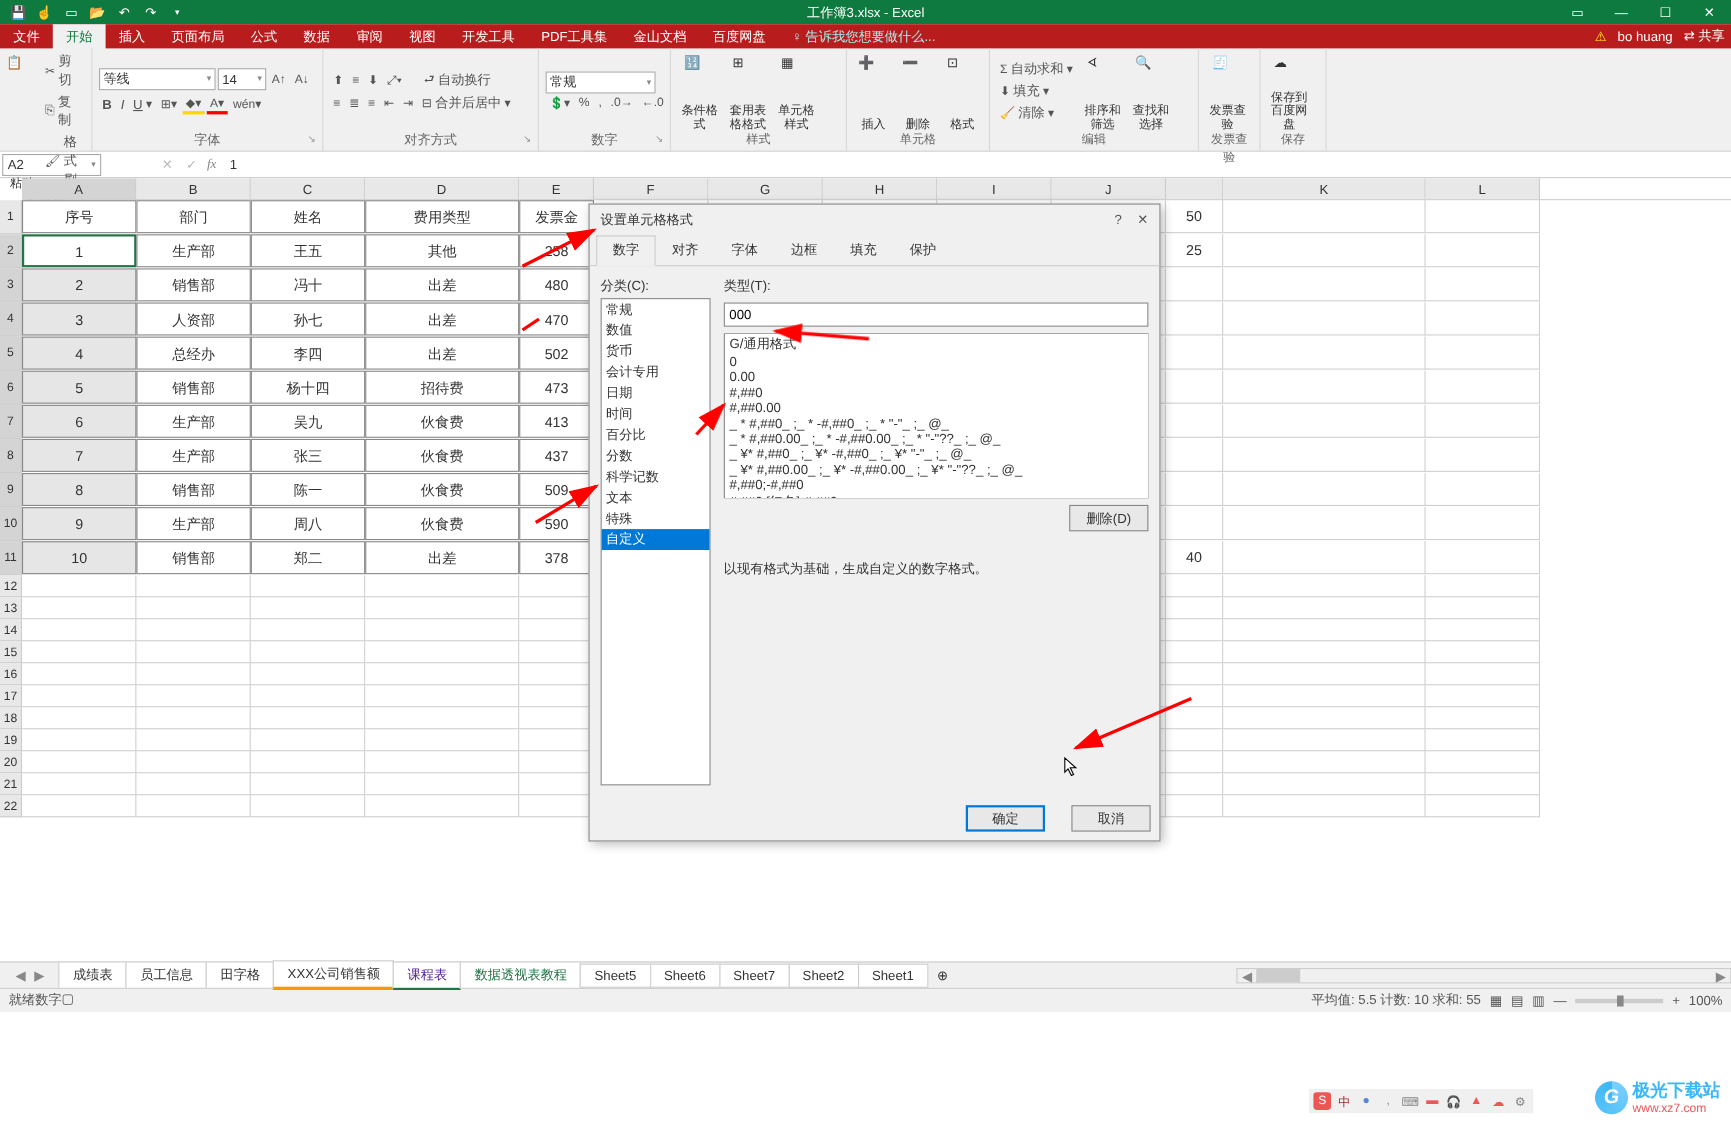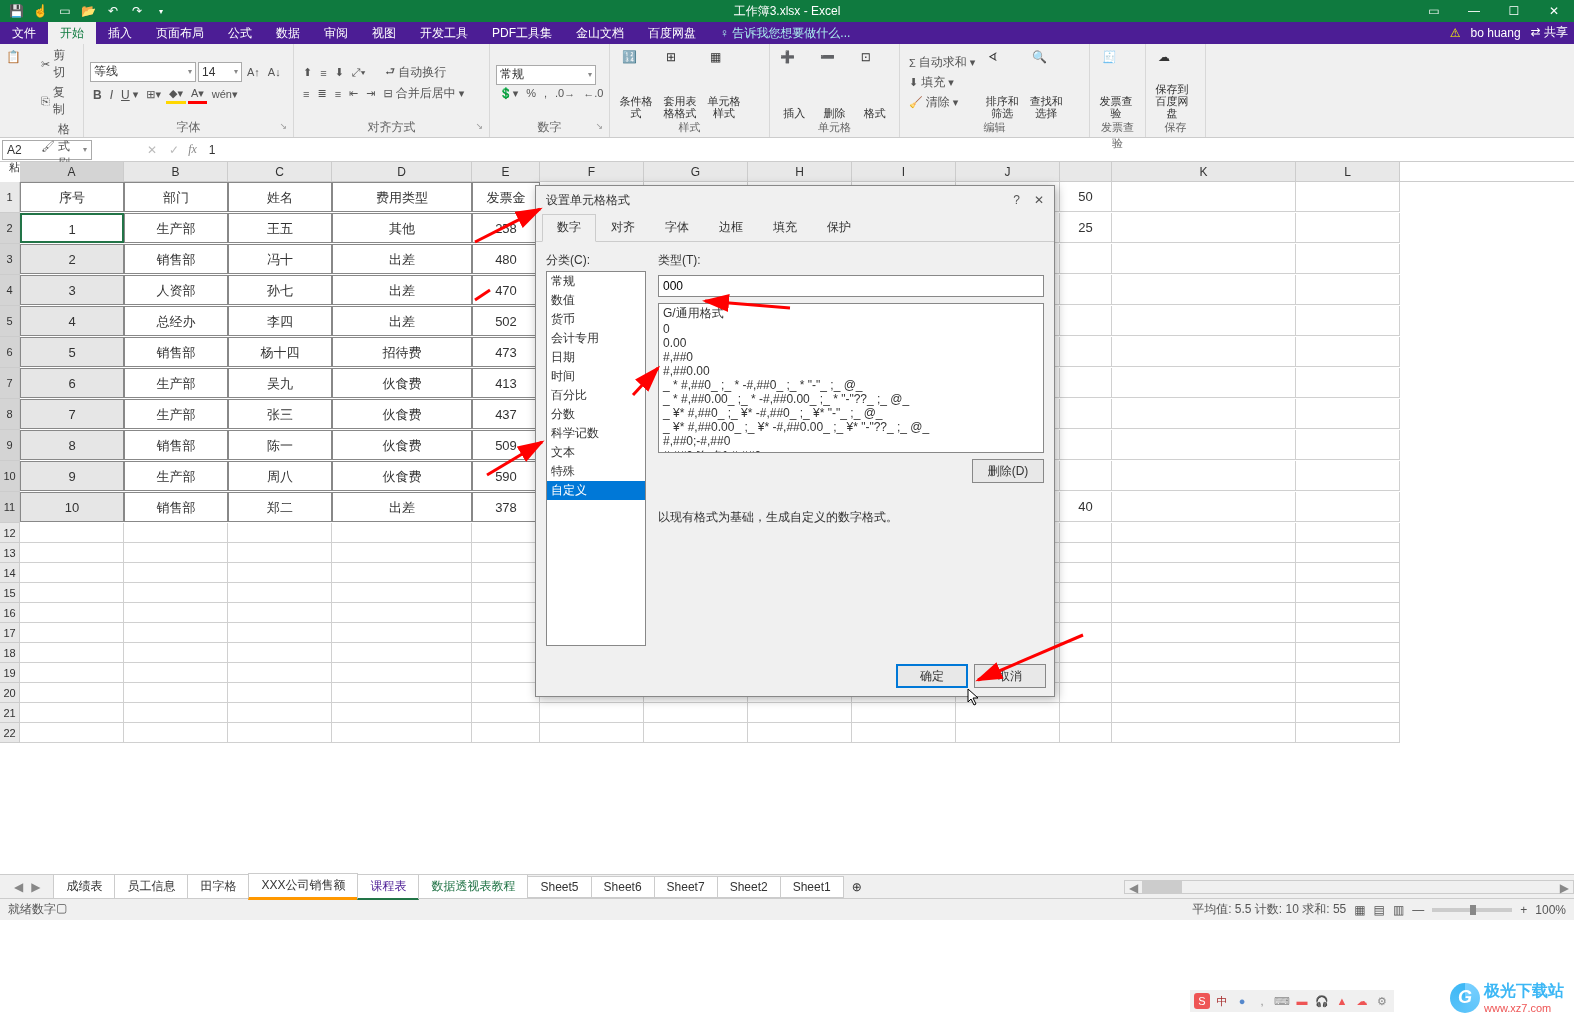--- a/index.html
+++ b/index.html
@@ -3,21 +3,21 @@
 <meta charset="utf-8">
 <style>
 *{box-sizing:border-box;margin:0;padding:0;font-family:"Microsoft YaHei",sans-serif;font-size:12px;-webkit-user-select:none;user-select:none}
 body{background:#fff;width:1574px;height:1034px;overflow:hidden;position:relative;color:#333}
 .titlebar{height:22px;background:linear-gradient(#0f7a3f,#0f7a3f);display:flex;align-items:center;color:#fff;position:relative}
 .qat{display:flex;gap:2px;padding-left:6px}
 .qat-btn{width:22px;height:18px;display:flex;align-items:center;justify-content:center;color:#fff;font-size:12px}
 .title-center{position:absolute;left:50%;transform:translateX(-50%);color:#fff;font-size:12px}
 .winctl{position:absolute;right:0;display:flex}
 .winctl div{width:40px;height:22px;display:flex;align-items:center;justify-content:center;color:#fff}
-.tabsbar{height:22px;background:#4c1d95;display:flex;align-items:center;color:#fff;position:relative}
+.tabsbar{height:22px;background:#b91c1c;display:flex;align-items:center;color:#fff;position:relative}
 .tab{padding:3px 12px;font-size:12px}
 .tab.active{background:#f0f0f0;color:#0f7a3f}
 .user-area{position:absolute;right:6px;top:2px;display:flex;gap:10px;color:#fff;align-items:center}
 .ribbon{height:94px;background:#f0f0f0;border-bottom:1px solid #ccc;display:flex}
 .rgroup{border-right:1px solid #d8d8d8;padding:2px 6px;display:flex;flex-direction:column;position:relative}
 .rgroup-body{flex:1;display:flex;gap:4px}
 .rgroup-label{text-align:center;font-size:11px;color:#666;height:16px;line-height:16px;position:relative}
 .rgroup-label .launcher{position:absolute;right:0;bottom:1px;font-size:9px;color:#999}
 .bigbtn{width:40px;display:flex;flex-direction:column;align-items:center;justify-content:space-between;gap:2px;padding-top:4px}
 .bigbtn .ico{width:28px;height:28px}
@@ -48,39 +48,39 @@
 .cell.active{border:2px solid #227447;background:#fff!important}
 .sheettabs{height:24px;border-top:1px solid #ccc;display:flex;align-items:center;background:#f0f0f0}
 .navbtns{display:flex;padding:0 10px;color:#888}
 .navbtns span{padding:0 4px}
 .stab{padding:3px 12px;border:1px solid #ccc;background:#fff;font-size:12px;margin-left:-1px}
 .stab.active{border-bottom:2px solid #227447;background:#fff;font-weight:500}
 .stab.colored{border-bottom:3px solid}
 .statusbar{height:22px;background:#f0f0f0;display:flex;align-items:center;border-top:1px solid #ccc;padding:0 8px;justify-content:space-between}
 .status-left{display:flex;color:#555}
 .status-right{display:flex;gap:8px;align-items:center;color:#555}
-.dialog{position:absolute;left:535px;top:185px;width:520px;height:512px;background:#f0f0f0;border:1px solid #888;box-shadow:2px 2px 10px rgba(0,0,0,.3);display:flex;flex-direction:column}
+.dialog{position:absolute;left:535px;top:185px;width:520px;height:580px;background:#f0f0f0;border:1px solid #888;box-shadow:2px 2px 10px rgba(0,0,0,.3);display:flex;flex-direction:column}
 .dlg-title{height:28px;display:flex;align-items:center;justify-content:space-between;padding:0 10px;font-size:12px}
 .dlg-title .tbtns{display:flex;gap:14px;font-size:14px;color:#555}
 .dlg-tabs{display:flex;border-bottom:1px solid #ccc;padding-left:6px}
 .dlg-tab{padding:4px 14px;border:1px solid transparent;font-size:12px}
 .dlg-tab.active{border:1px solid #ccc;border-bottom:1px solid #f0f0f0;background:#f0f0f0;margin-bottom:-1px}
 .dlg-body{flex:1;padding:10px;display:flex;gap:12px;position:relative}
 .dlg-cat{width:100px;display:flex;flex-direction:column}
 .dlg-cat label{font-size:12px;margin-bottom:2px}
 .catlist{border:1px solid #888;background:#fff;flex:1;font-size:12px}
 .catlist div{padding:1px 4px}
 .catlist div.sel{background:#0078d7;color:#fff}
 .dlg-right{flex:1;display:flex;flex-direction:column;gap:6px}
 .samplebox{border:1px solid #ccc;padding:12px 6px 6px;position:relative}
 .samplebox .lbl{position:absolute;top:-8px;left:6px;background:#f0f0f0;padding:0 4px;font-size:12px}
 .typeinput{border:1px solid #888;background:#fff;padding:2px 4px;font-size:12px;height:22px}
 .typelist{border:1px solid #888;background:#fff;height:150px;overflow:auto;font-size:12px;padding:1px}
 .typelist div{padding:0 3px}
-.dlg-footer{padding:8px;display:flex;justify-content:flex-end;gap:6px}
+.dlg-footer{padding:8px;display:flex;justify-content:flex-end;gap:24px}
 .btn{width:72px;height:24px;border:1px solid #888;background:#e8e8e8;font-size:12px;display:flex;align-items:center;justify-content:center}
 .btn.primary{border:2px solid #0078d7}
 .delbtn{width:72px;height:24px;border:1px solid #888;background:#e8e8e8;align-self:flex-end;font-size:12px;display:flex;align-items:center;justify-content:center}
 .redarrow{position:absolute;pointer-events:none}
 .watermark{position:absolute;right:10px;bottom:20px;display:flex;align-items:center;gap:4px;color:#999;font-size:14px}
 .watermark .g{width:30px;height:30px;border-radius:50%;background:conic-gradient(#7ad0ff,#3cb7f5);display:flex;align-items:center;justify-content:center;color:#fff;font-size:18px;font-weight:bold;font-style:italic}
 .cursor{position:absolute;width:14px;height:18px;left:967px;top:688px}
 .tray{position:absolute;bottom:22px;right:180px;height:22px;display:flex;gap:4px;align-items:center;background:#f0f0f0;padding:0 4px}
 .tray span{width:16px;height:16px;display:flex;align-items:center;justify-content:center;font-size:11px}
 </style>

